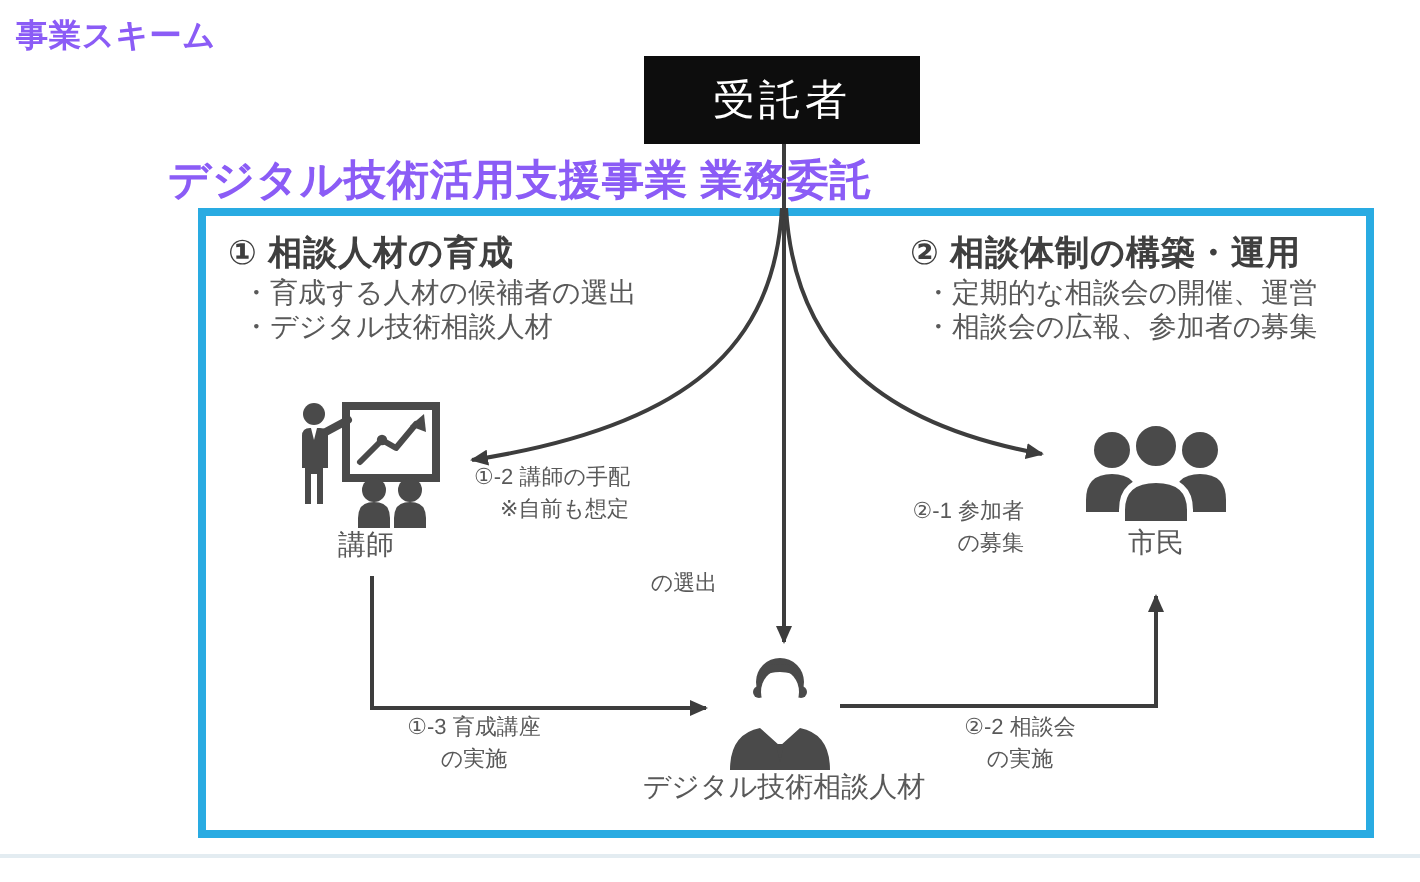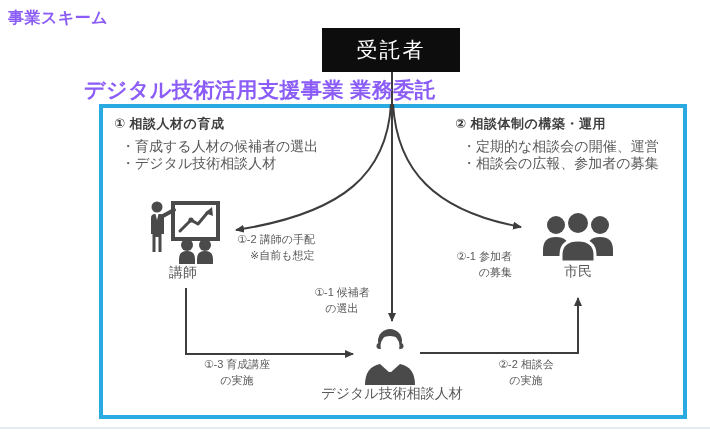--- a/index.html
+++ b/index.html
@@ -27,21 +27,21 @@
     letter-spacing:.5px;z-index:4;
   }
   
   .frame{
     left:99px;top:104px;width:588px;height:315px;
     border:4px solid #29abe2;box-sizing:border-box;background:transparent;
     z-index:1;
   }
   
   .section-heading{
-    font-size:13px;font-weight:bold;color:#3f3f3f;letter-spacing:.5px;z-index:3;
+    font-size:17px;font-weight:bold;color:#3f3f3f;letter-spacing:.5px;z-index:3;
   }
   .section-bullets{
     font-size:14px;color:#595959;line-height:17px;z-index:3;
   }
   .sec1-heading{left:114px;top:115px;}
   .sec1-bullets{left:121px;top:138px;}
   .sec2-heading{left:455px;top:115px;}
   .sec2-bullets{left:462px;top:138px;}
   
   svg.arrows{left:0;top:0;z-index:2;pointer-events:none;}
@@ -58,21 +58,21 @@
   .citizens-label{left:553px;top:263px;width:50px;}
   .consultant-label{left:312px;top:385px;width:160px;}
   .flow-label{
     font-size:11px;color:#595959;line-height:16px;z-index:3;background:transparent;
   }
   .flow-12{left:237px;top:231px;}
   .flow-12 .l2{padding-left:13px;}
   .flow-11{left:296px;top:284px;width:92px;text-align:center;}
   .flow-21{left:430px;top:248px;width:82px;text-align:right;}
   .flow-13{left:170px;top:356px;width:92px;text-align:center;margin-left:21px;}
-  .flow-22{left:480px;top:356px;width:92px;text-align:center;}
+  .flow-22{left:464px;top:356px;width:92px;text-align:center;}
   
   .bottom-rule{left:0;top:427px;width:710px;height:2px;background:#e3ecf1;z-index:0;}
 </style>
 </head>
 <body>
 
 <div class="abs page-title">事業スキーム</div>
 
 <div class="abs contractor-box">
   <span>受託者</span>
@@ -144,21 +144,20 @@
 
 <div class="abs actor-label lecturer-label">講師</div>
 <div class="abs actor-label citizens-label">市民</div>
 <div class="abs actor-label consultant-label">デジタル技術相談人材</div>
 
 <div class="abs flow-label flow-12">
   <div class="l1">①-2 講師の手配</div>
   <div class="l2">※自前も想定</div>
 </div>
 <div class="abs flow-label flow-11">
-  <div>①-1 候補者</div>
   <div>の選出</div>
 </div>
 <div class="abs flow-label flow-21">
   <div>②-1 参加者</div>
   <div>の募集</div>
 </div>
 <div class="abs flow-label flow-13">
   <div>①-3 育成講座</div>
   <div>の実施</div>
 </div>

